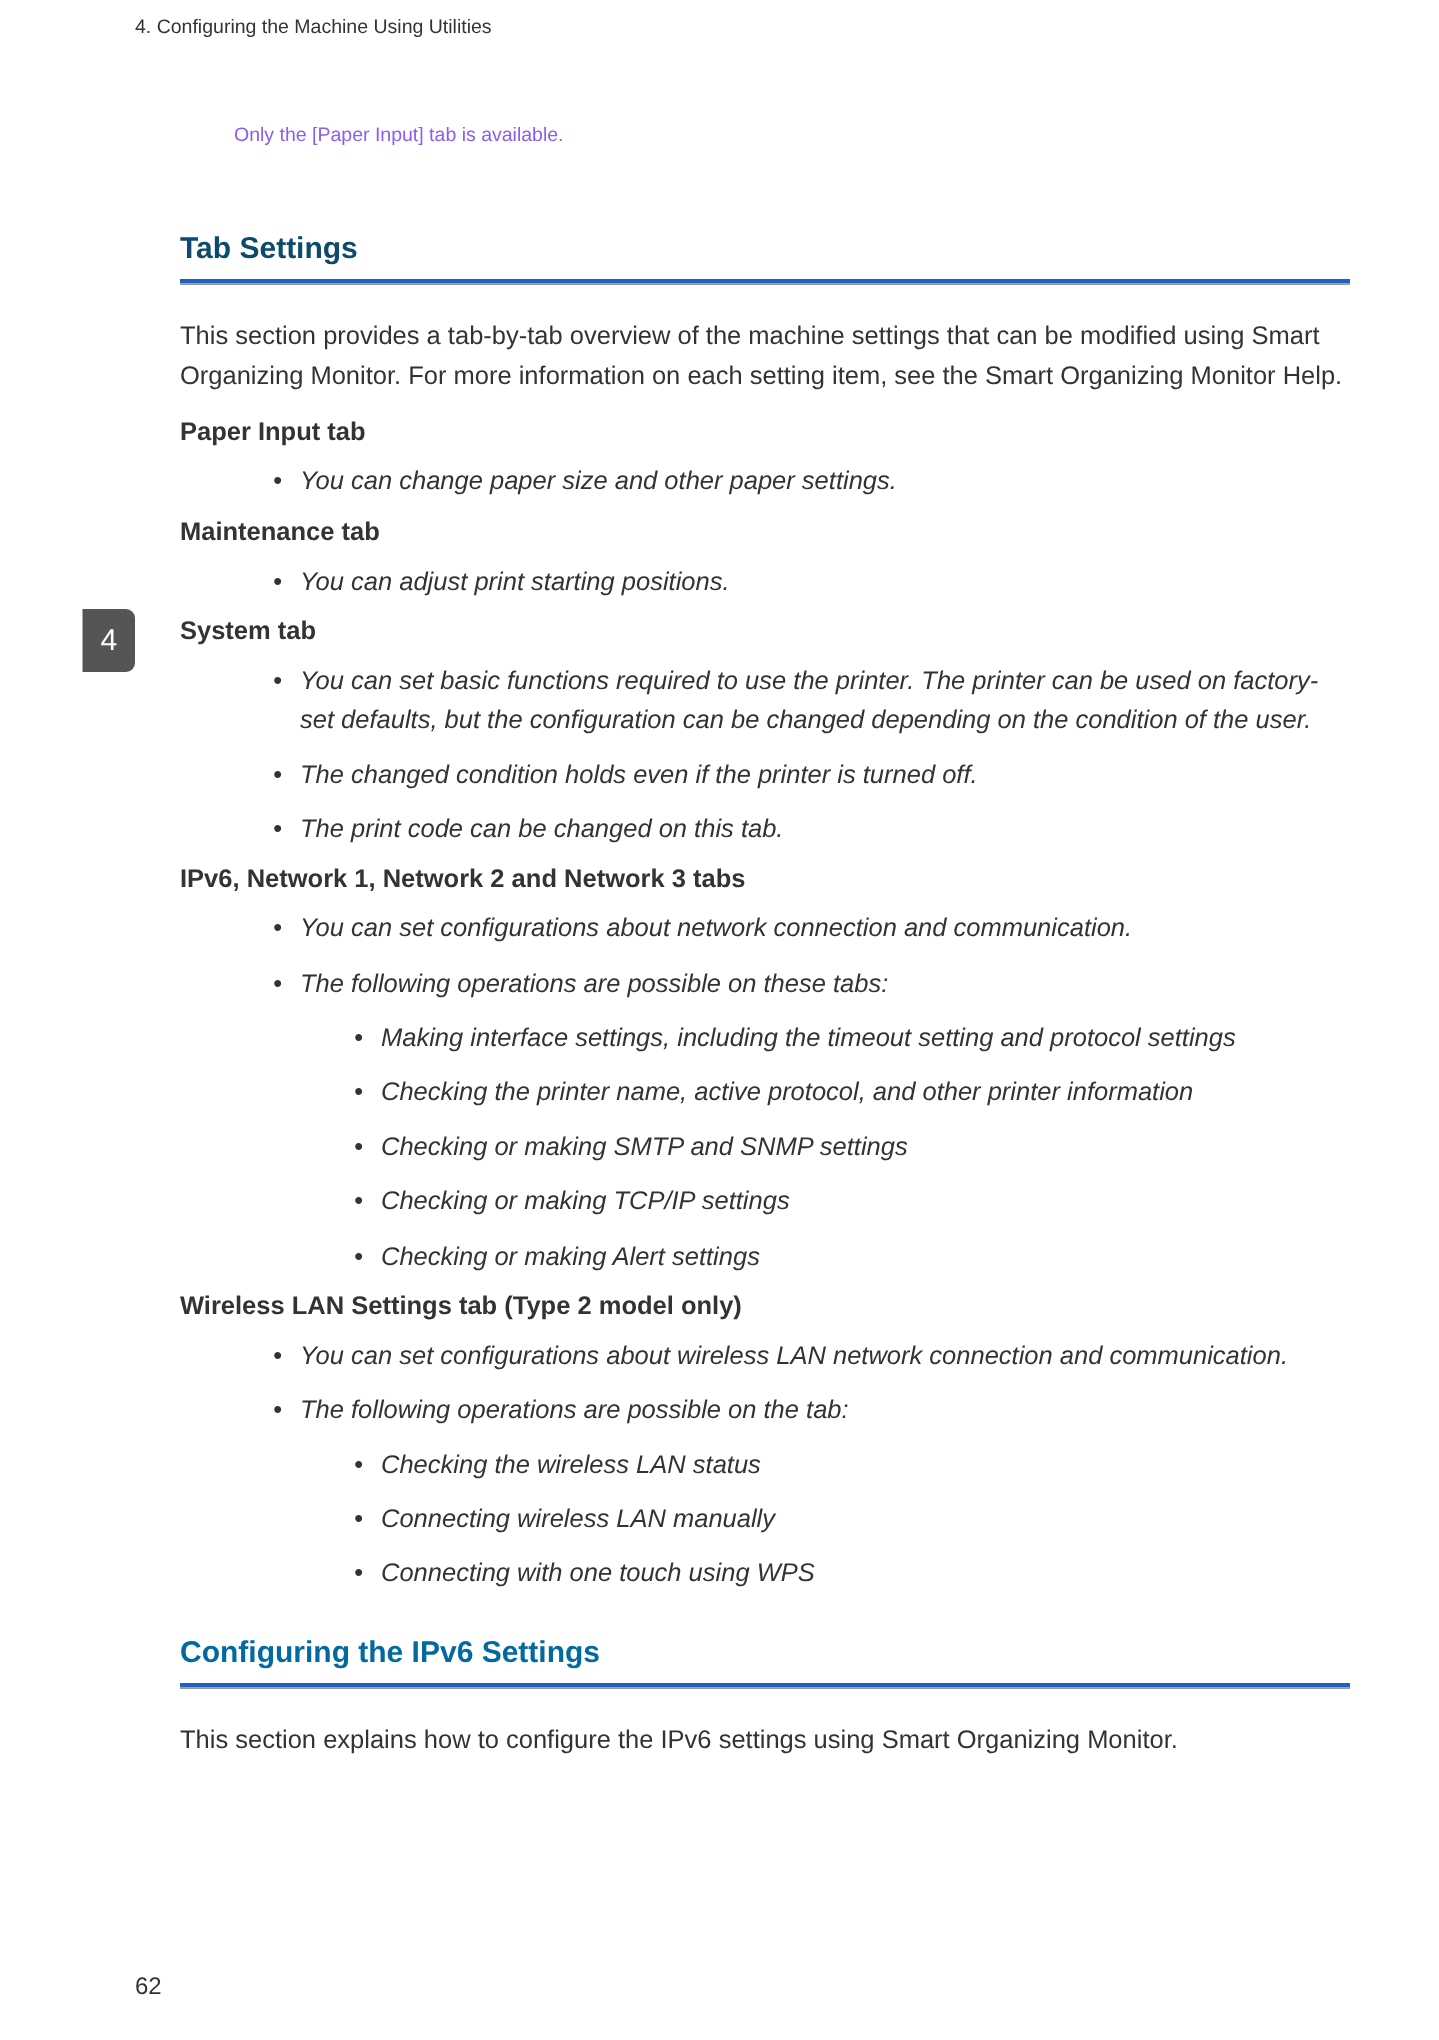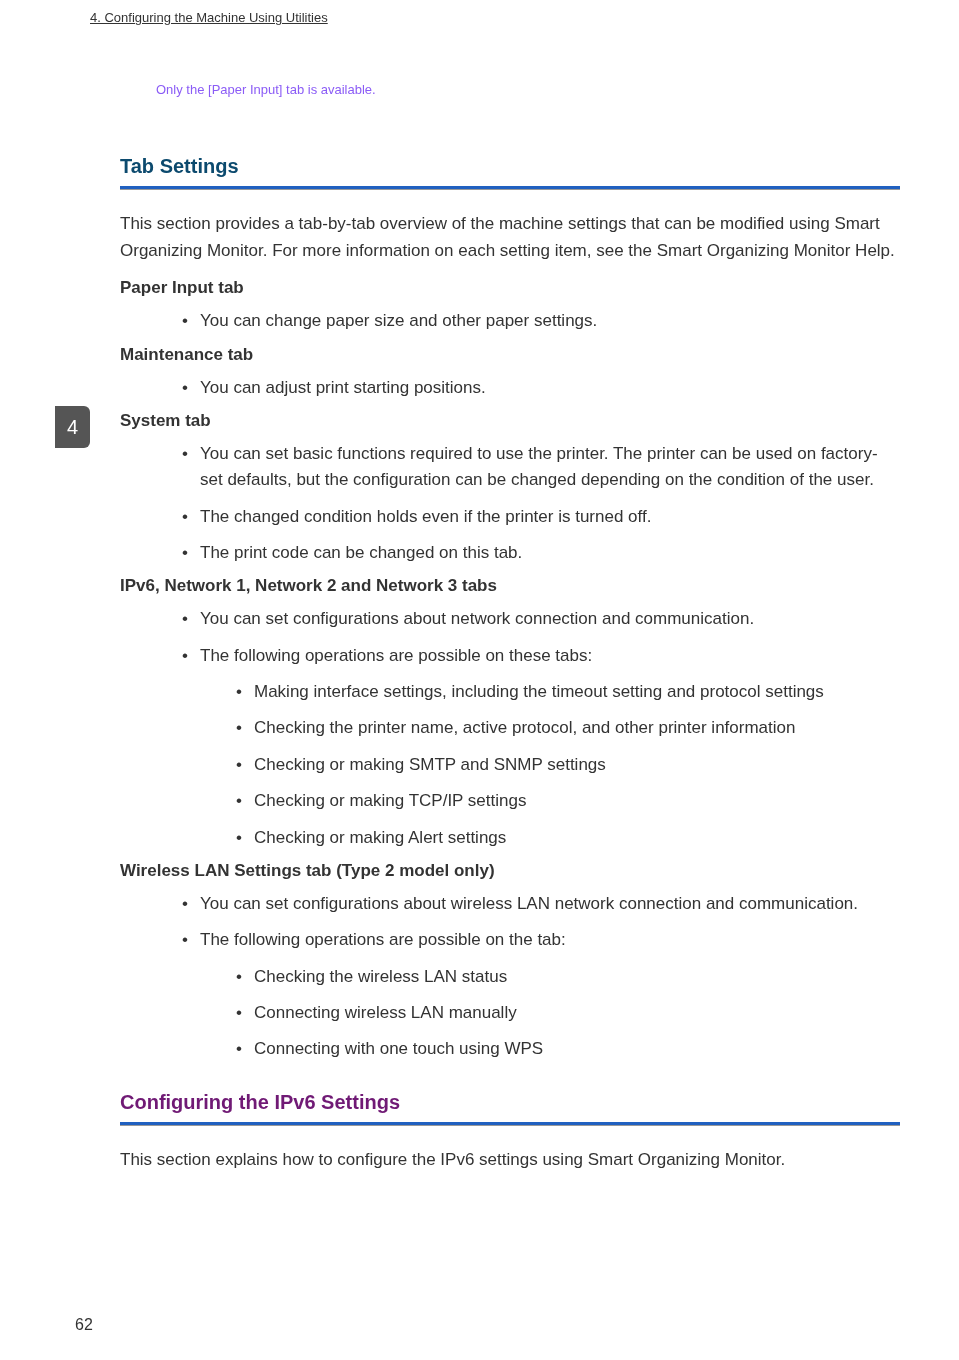--- a/index.html
+++ b/index.html
@@ -14,21 +14,20 @@
       height: 1360px;
       position: relative;
       color: #333333;
     }
     .header {
       position: absolute;
       top: 10px;
       left: 90px;
       font-size: 13px;
       color: #333333;
-      text-decoration: underline;
     }
     .content {
       position: absolute;
       top: 82px;
       left: 120px;
       width: 780px;
     }
     .intro-text {
       margin-left: 36px;
       font-size: 13px;
@@ -44,21 +43,21 @@
     .section-rule {
       border: none;
       border-top: 3px solid #2060c0;
       border-bottom: 1px solid #999999;
       height: 1px;
       margin-bottom: 20px;
     }
     .section-heading-2 {
       font-size: 20px;
       font-weight: bold;
-      color: #701a75;
+      color: #0369a1;
       margin-top: 28px;
       margin-bottom: 8px;
     }
     .section-text {
       font-size: 17px;
       line-height: 1.6;
       color: #333333;
       margin-bottom: 14px;
     }
     .sub-heading {
@@ -73,20 +72,21 @@
       margin-left: 58px;
       margin-bottom: 8px;
     }
     ul.level1 > li {
       position: relative;
       padding-left: 22px;
       font-size: 17px;
       line-height: 1.55;
       color: #333333;
       margin-bottom: 10px;
+      font-style: italic;
     }
     ul.level1 > li::before {
       content: "•";
       position: absolute;
       left: 4px;
       top: 0;
       font-size: 17px;
     }
     ul.level2 {
       list-style-type: none;
@@ -119,21 +119,21 @@
       display: flex;
       align-items: center;
       justify-content: center;
       font-size: 20px;
       border-top-right-radius: 6px;
       border-bottom-right-radius: 6px;
     }
     .page-number {
       position: absolute;
       bottom: 26px;
-      left: 75px;
+      left: 90px;
       font-size: 16px;
       color: #333333;
     }
   </style>
 </head>
 <body>
 
 <div class="header">
   <span>4. Configuring the Machine Using Utilities</span>
 </div>

